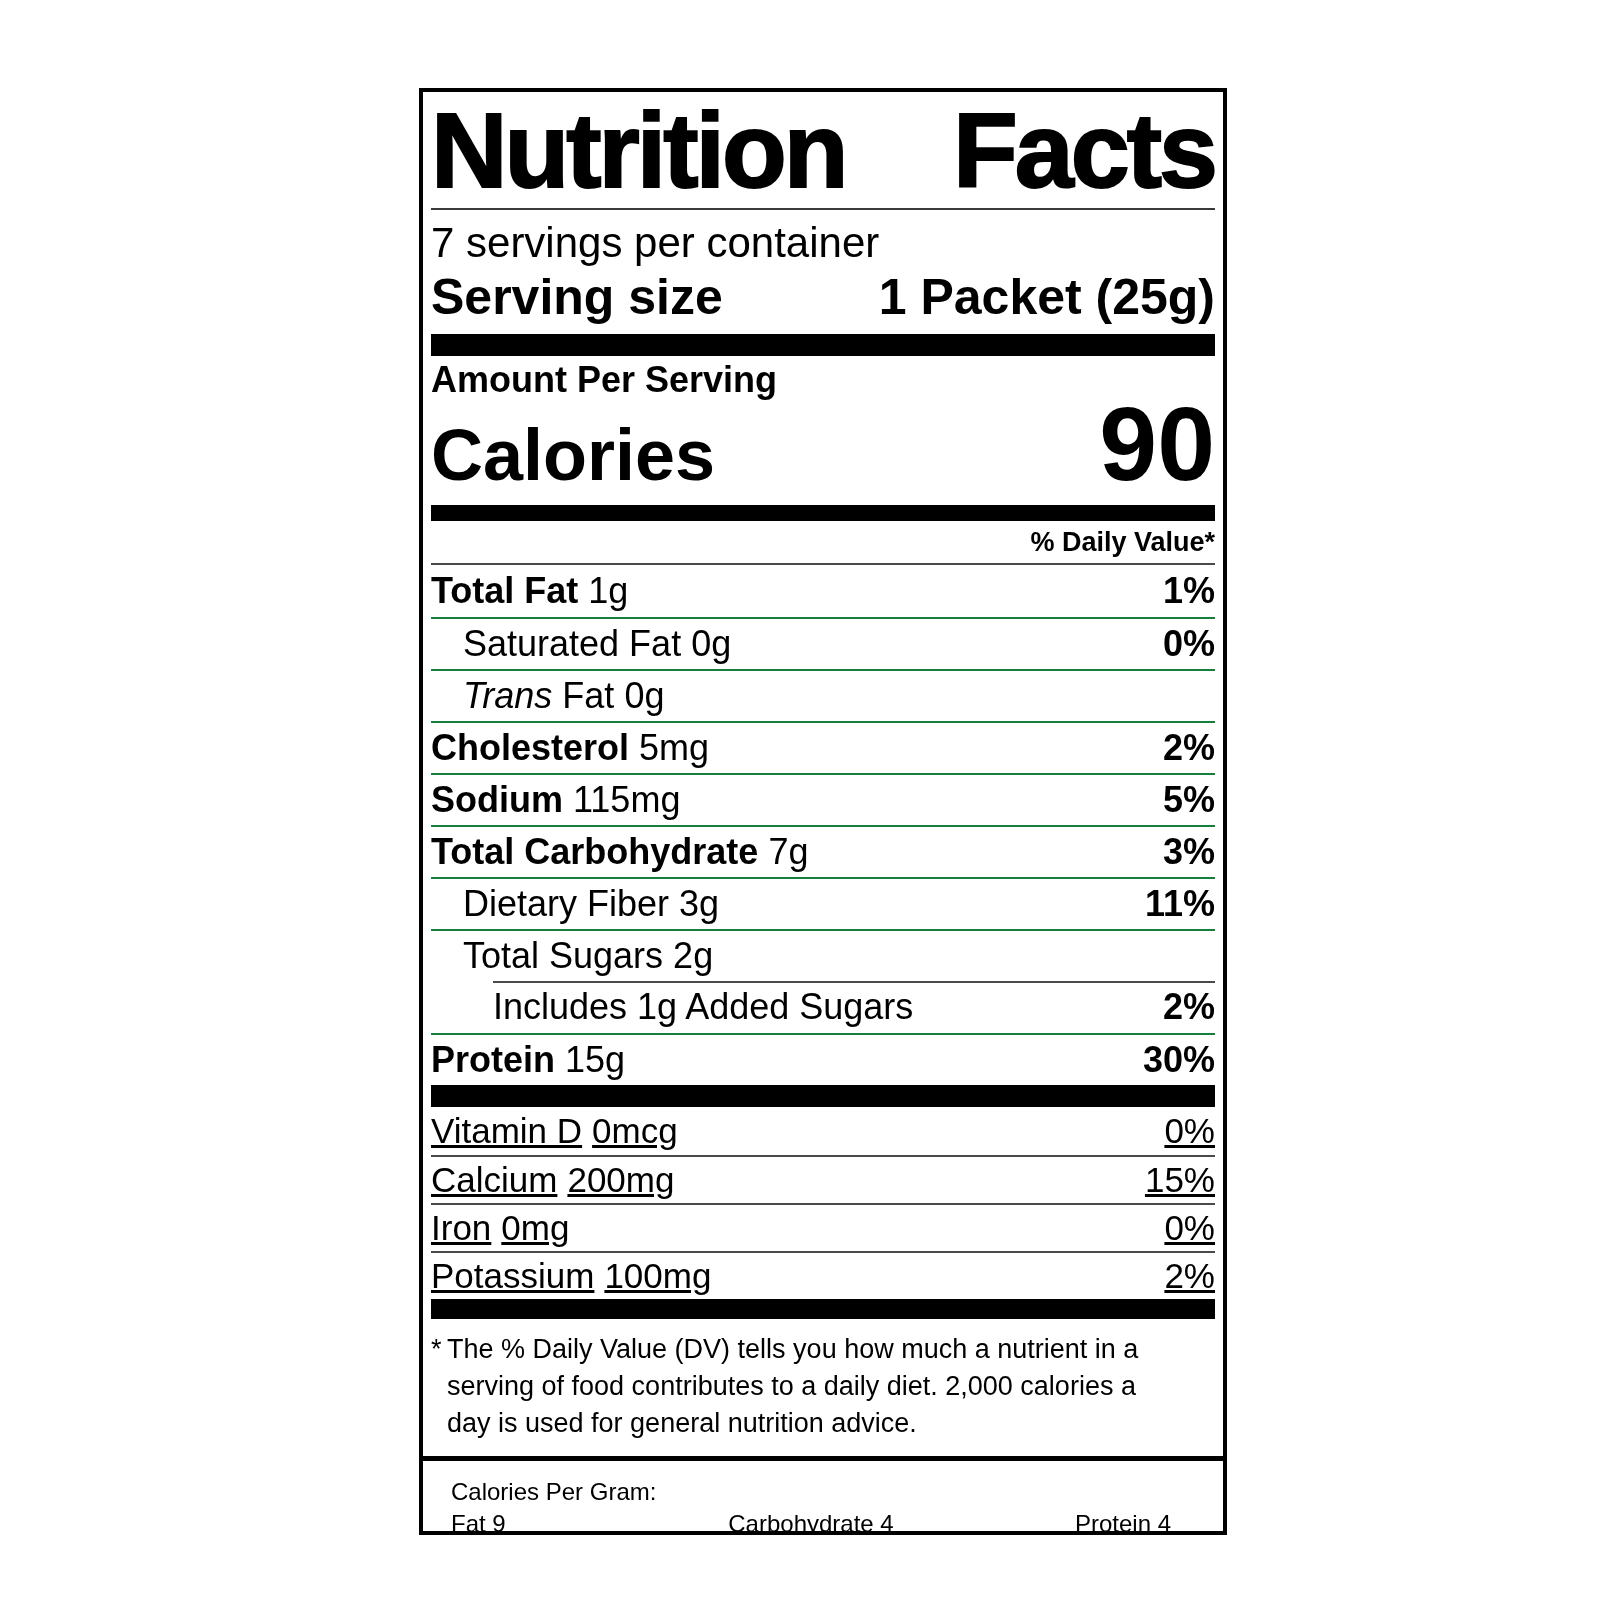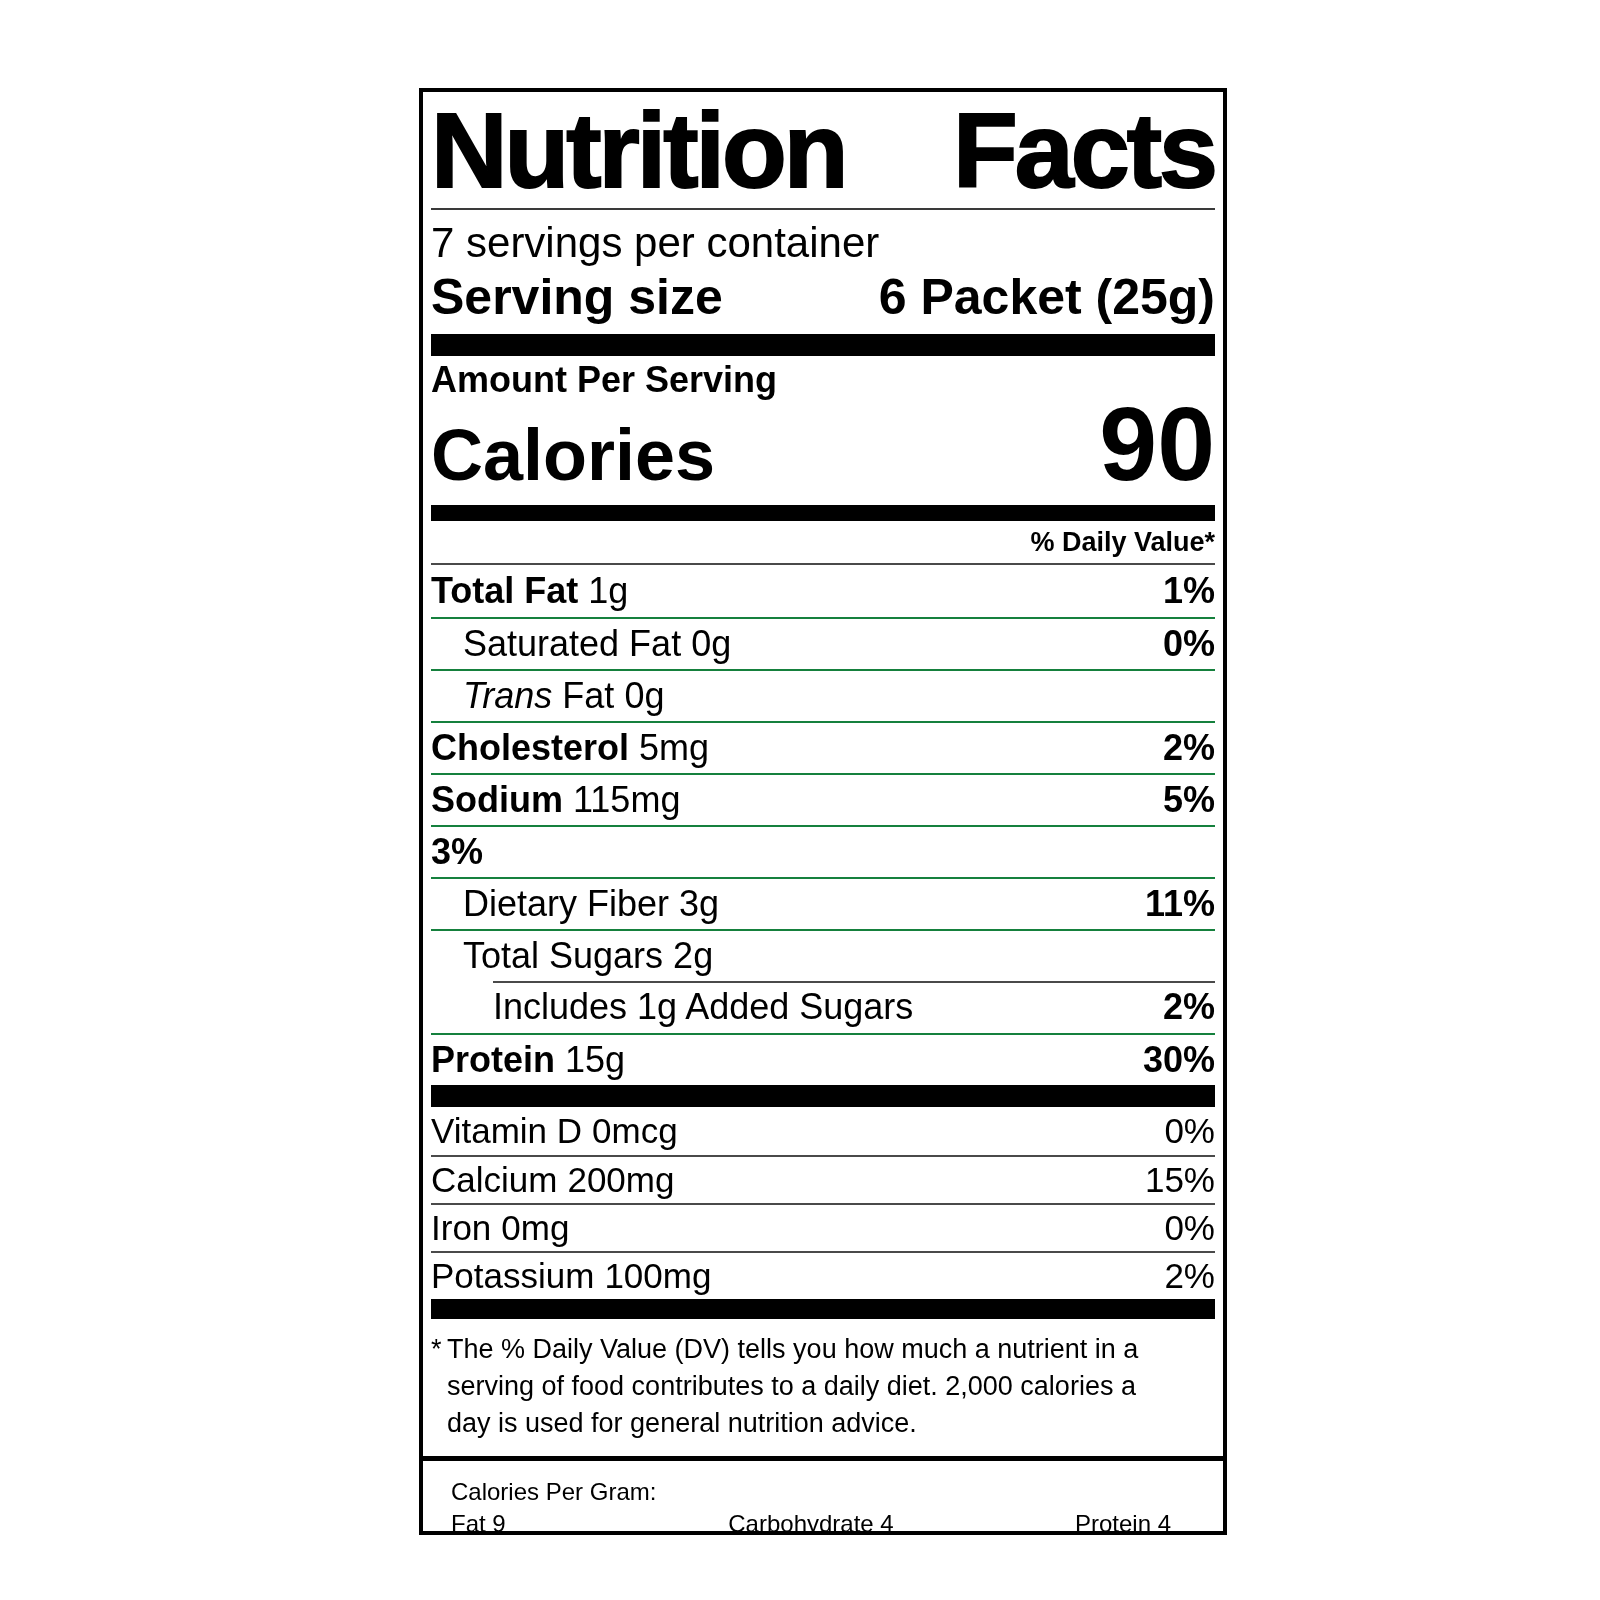--- a/index.html
+++ b/index.html
@@ -46,21 +46,21 @@
   .row.includes::before {
     content:""; position:absolute; left:62px; right:0; top:0; height:2px; background:#4a4a4a;
   }
   .nm-b { font-weight:bold; }
   .it { font-style:italic; }
   .amt { margin-left:10px; }
   .it + .nm { margin-left:10px; }
   .dv { font-weight:bold; }
   .vrow {
     display:flex; justify-content:space-between; align-items:center;
-    height:48px; font-size:35px; border-top:2px solid #4a4a4a; box-sizing:border-box;
+    height:48px; font-size:35px; border-top:2px solid #4a4a4a; box-sizing:border-box;text-decoration:underline;
   }
   .vrow.first { border-top:none; }
   .footnote { margin-top:12px; position:relative; padding-left:16px;
     font-size:27px; line-height:37px; }
   .footnote .star { position:absolute; left:0; top:0; }
   .fn-line { white-space:nowrap; }
   .cpg-rule { height:5px; background:#000; margin:14px -8px 0 -8px; }
   .cpg { padding:16px 44px 0 20px; font-size:24px; line-height:30px; }
   .cpg-row { display:grid; grid-template-columns:1fr auto 1fr; margin-top:2px; }
   .cpg-row .c { text-align:center; }
@@ -71,21 +71,21 @@
 
 <div class="label">
 
   <div class="title">Nutrition Facts</div>
   <div class="rule title-rule"></div>
 
   <div class="servings">7 servings per container</div>
 
   <div class="serving-row">
     <span>Serving size</span>
-    <span>6 Packet (25g)</span>
+    <span>1 Packet (25g)</span>
   </div>
 
   <div class="bar b22"></div>
 
   <div class="aps">Amount Per Serving</div>
 
   <div class="cal-row">
     <span class="cal-label">Calories</span>
     <span class="cal-value">90</span>
   </div>
@@ -124,20 +124,23 @@
   </div>
 
   <div class="row">
     <span>
       <span class="nm-b">Sodium</span><span class="amt">115mg</span>
     </span>
     <span class="dv">5%</span>
   </div>
 
   <div class="row">
+    <span>
+      <span class="nm-b">Total Carbohydrate</span><span class="amt">7g</span>
+    </span>
     <span class="dv">3%</span>
   </div>
 
   <div class="row indent1">
     <span>
       <span>Dietary Fiber</span><span class="amt">3g</span>
     </span>
     <span class="dv">11%</span>
   </div>
 

